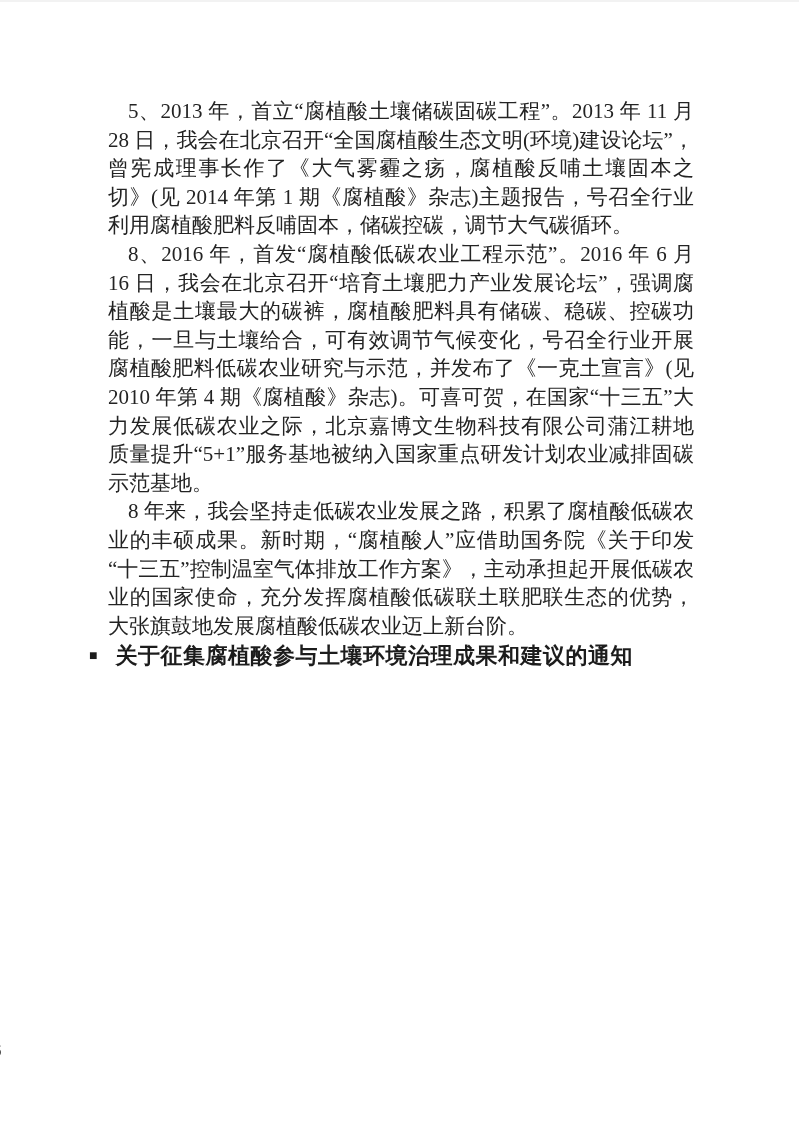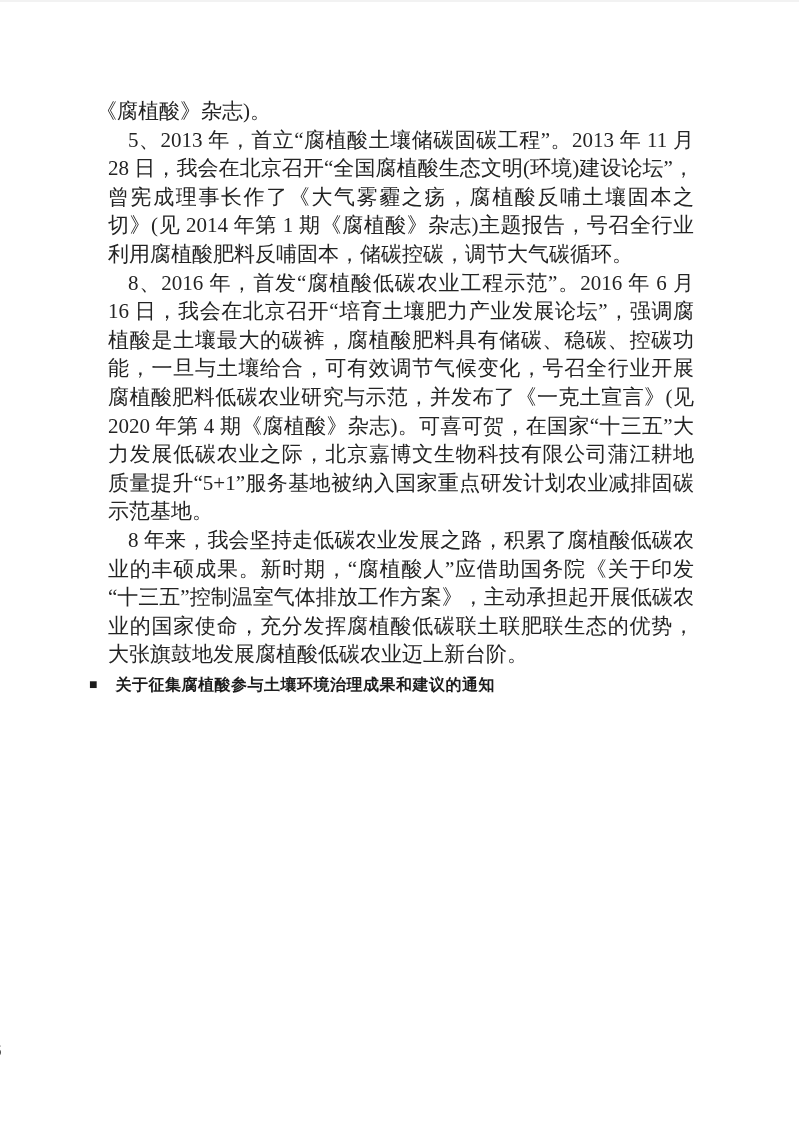--- a/index.html
+++ b/index.html
@@ -41,44 +41,43 @@
     margin-top: 1px;
     line-height: 29px;
   }
   .section-heading .bullet {
     font-size: 14px;
     line-height: 29px;
     margin-right: 18px;
     color: #1c1c1c;
   }
   .section-heading .heading-text {
-    font-size: 16px;
+    font-size: 22px;
     font-weight: 700;
     color: #1c1c1c;
     letter-spacing: 0.5px;
   }
   .page-number {
     position: absolute;
     left: -7px;
     top: 1041px;
     font-size: 17px;
     line-height: 20px;
     color: #4a4a4a;
   }
 </style>
 </head>
 <body>
 
 <div class="page">
   <div class="top-edge"></div>
 
   <div class="content">
-    <p>《腐植酸》杂志)。</p>
     <p class="indent">5、2013 年，首立“腐植酸土壤储碳固碳工程”。2013 年 11 月 28 日，我会在北京召开“全国腐植酸生态文明(环境)建设论坛”，曾宪成理事长作了《大气雾霾之疡，腐植酸反哺土壤固本之切》(见 2014 年第 1 期《腐植酸》杂志)主题报告，号召全行业利用腐植酸肥料反哺固本，储碳控碳，调节大气碳循环。</p>
-    <p class="indent">8、2016 年，首发“腐植酸低碳农业工程示范”。2016 年 6 月 16 日，我会在北京召开“培育土壤肥力产业发展论坛”，强调腐植酸是土壤最大的碳裤，腐植酸肥料具有储碳、稳碳、控碳功能，一旦与土壤给合，可有效调节气候变化，号召全行业开展腐植酸肥料低碳农业研究与示范，并发布了《一克土宣言》(见 2020 年第 4 期《腐植酸》杂志)。可喜可贺，在国家“十三五”大力发展低碳农业之际，北京嘉博文生物科技有限公司蒲江耕地质量提升“5+1”服务基地被纳入国家重点研发计划农业减排固碳示范基地。</p>
+    <p class="indent">8、2016 年，首发“腐植酸低碳农业工程示范”。2016 年 6 月 16 日，我会在北京召开“培育土壤肥力产业发展论坛”，强调腐植酸是土壤最大的碳裤，腐植酸肥料具有储碳、稳碳、控碳功能，一旦与土壤给合，可有效调节气候变化，号召全行业开展腐植酸肥料低碳农业研究与示范，并发布了《一克土宣言》(见 2010 年第 4 期《腐植酸》杂志)。可喜可贺，在国家“十三五”大力发展低碳农业之际，北京嘉博文生物科技有限公司蒲江耕地质量提升“5+1”服务基地被纳入国家重点研发计划农业减排固碳示范基地。</p>
     <p class="indent">8 年来，我会坚持走低碳农业发展之路，积累了腐植酸低碳农业的丰硕成果。新时期，“腐植酸人”应借助国务院《关于印发“十三五”控制温室气体排放工作方案》，主动承担起开展低碳农业的国家使命，充分发挥腐植酸低碳联土联肥联生态的优势，大张旗鼓地发展腐植酸低碳农业迈上新台阶。</p>
 
     <div class="section-heading">
       <span class="bullet">■</span>
       <span class="heading-text">关于征集腐植酸参与土壤环境治理成果和建议的通知</span>
     </div>
   </div>
 
   <span class="page-number">6</span>
 </div>

